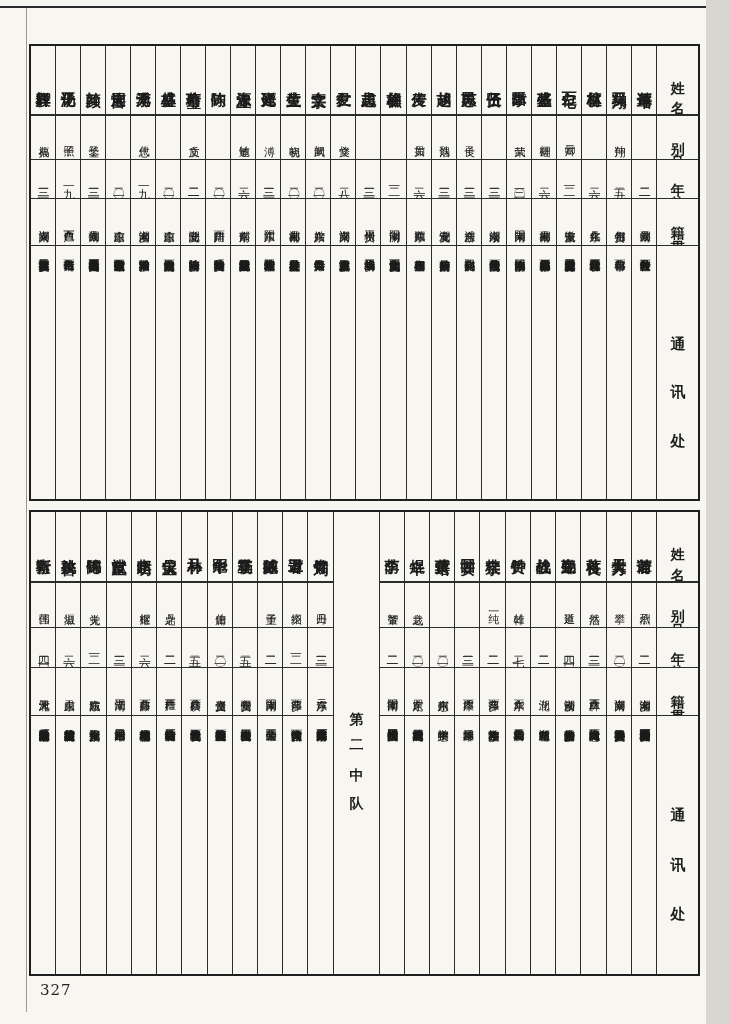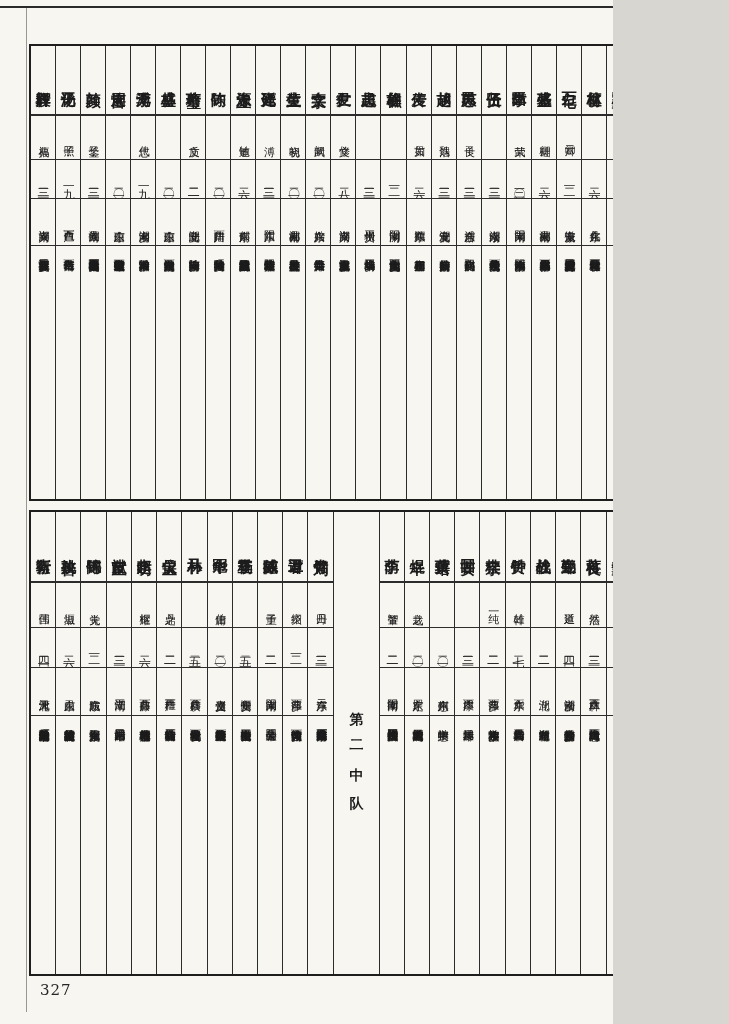--- a/index.html
+++ b/index.html
@@ -2,21 +2,21 @@
 <html><head>
 <meta charset="utf-8">
 <style>
   html,body { margin:0; padding:0; }
   body {
     width:729px; height:1024px;
     background:#d8d6d1;
     font-family:"DejaVu Sans", sans-serif;
   }
   .page {
-    position:relative; width:613px; height:1024px;
+    position:relative; width:706px; height:1024px;
     background:#f8f6f1; color:#1c1c1c; overflow:hidden;
     box-sizing:border-box;
   }
   .page *, .page *::before, .page *::after { box-sizing:border-box; }
 
   .top-rule { position:absolute; left:0; top:6px; width:729px; height:2px; background:#2a2a2a; }
   .left-rule { position:absolute; left:26px; top:8px; width:1px; height:1004px; background:#9a978f; }
 
   .tbl {
     position:absolute; display:flex; flex-direction:row-reverse;

